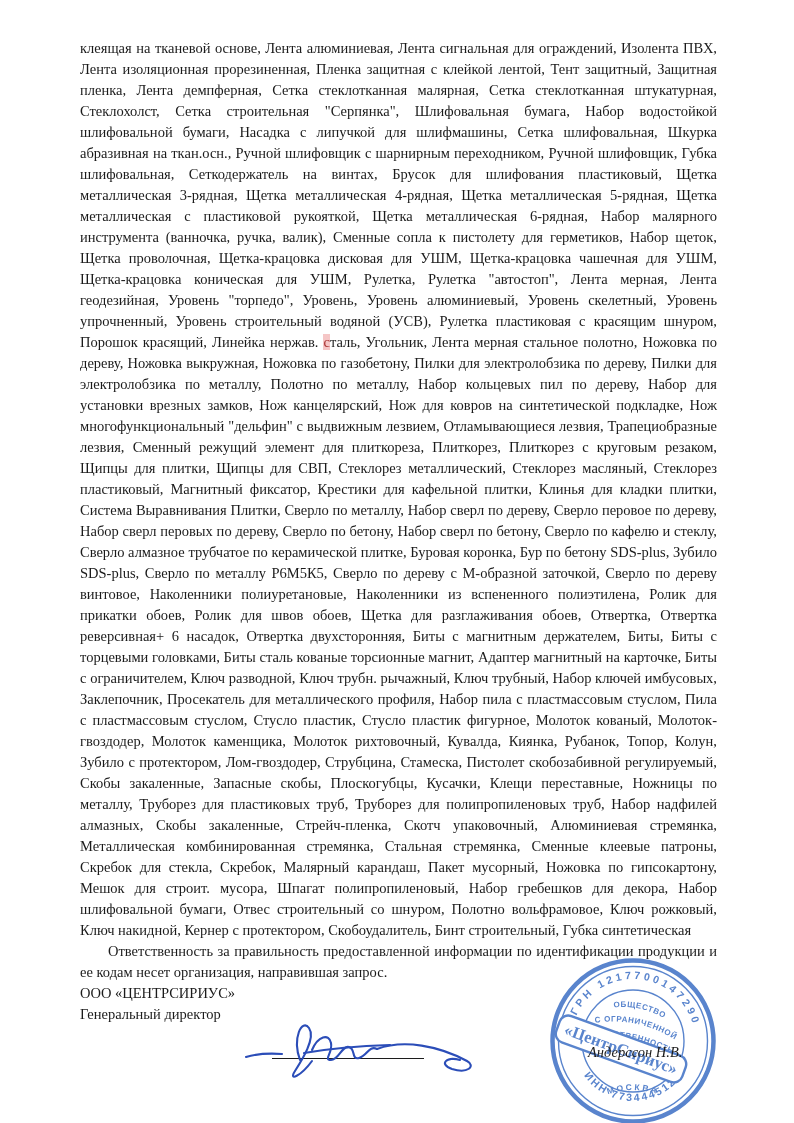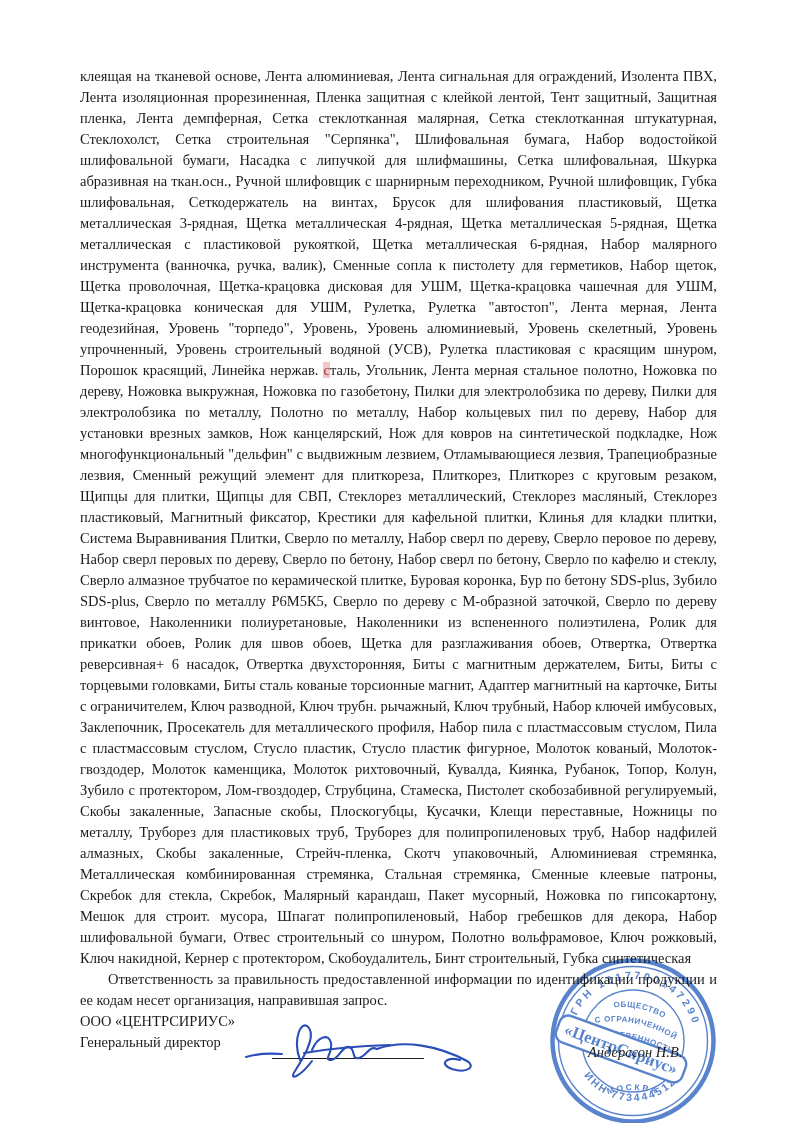--- a/index.html
+++ b/index.html
@@ -1,19 +1,19 @@
 <!DOCTYPE html>
 <html><head>
 <meta charset="utf-8">
 <style>
   html,body{margin:0;padding:0;background:#ffffff;}
   .page{position:relative;width:794px;height:1123px;background:#fff;overflow:hidden;
         font-family:"Liberation Serif",serif;color:#1b1b1b;}
   .textflow{position:absolute;left:80px;top:38px;width:637px;font-size:14.5px;
-            line-height:21px;text-align:justify;z-index:3;margin-top:28px;}
+            line-height:21px;text-align:justify;z-index:3;}
   .textflow p{margin:0;}
   .indent{text-indent:28px;}
   .hl{background:#f5c6c6;color:#a93434;}
   .name{position:absolute;left:588px;top:1044px;font-size:14.5px;z-index:6;color:#1b1b1b;font-style:italic;}
   .stamp{position:absolute;left:548px;top:956px;width:170px;height:170px;z-index:1;opacity:.92;}
   .sig-svg{position:absolute;left:238px;top:1008px;width:248px;height:86px;z-index:5;}
   .underline{position:absolute;left:272px;top:1058px;width:152px;height:0;
              border-top:1.5px solid #1c1c1c;z-index:2;}
   .stamp text{font-family:"Liberation Sans",sans-serif;}
   .stamp .band-text{font-family:"Liberation Serif",serif;}

